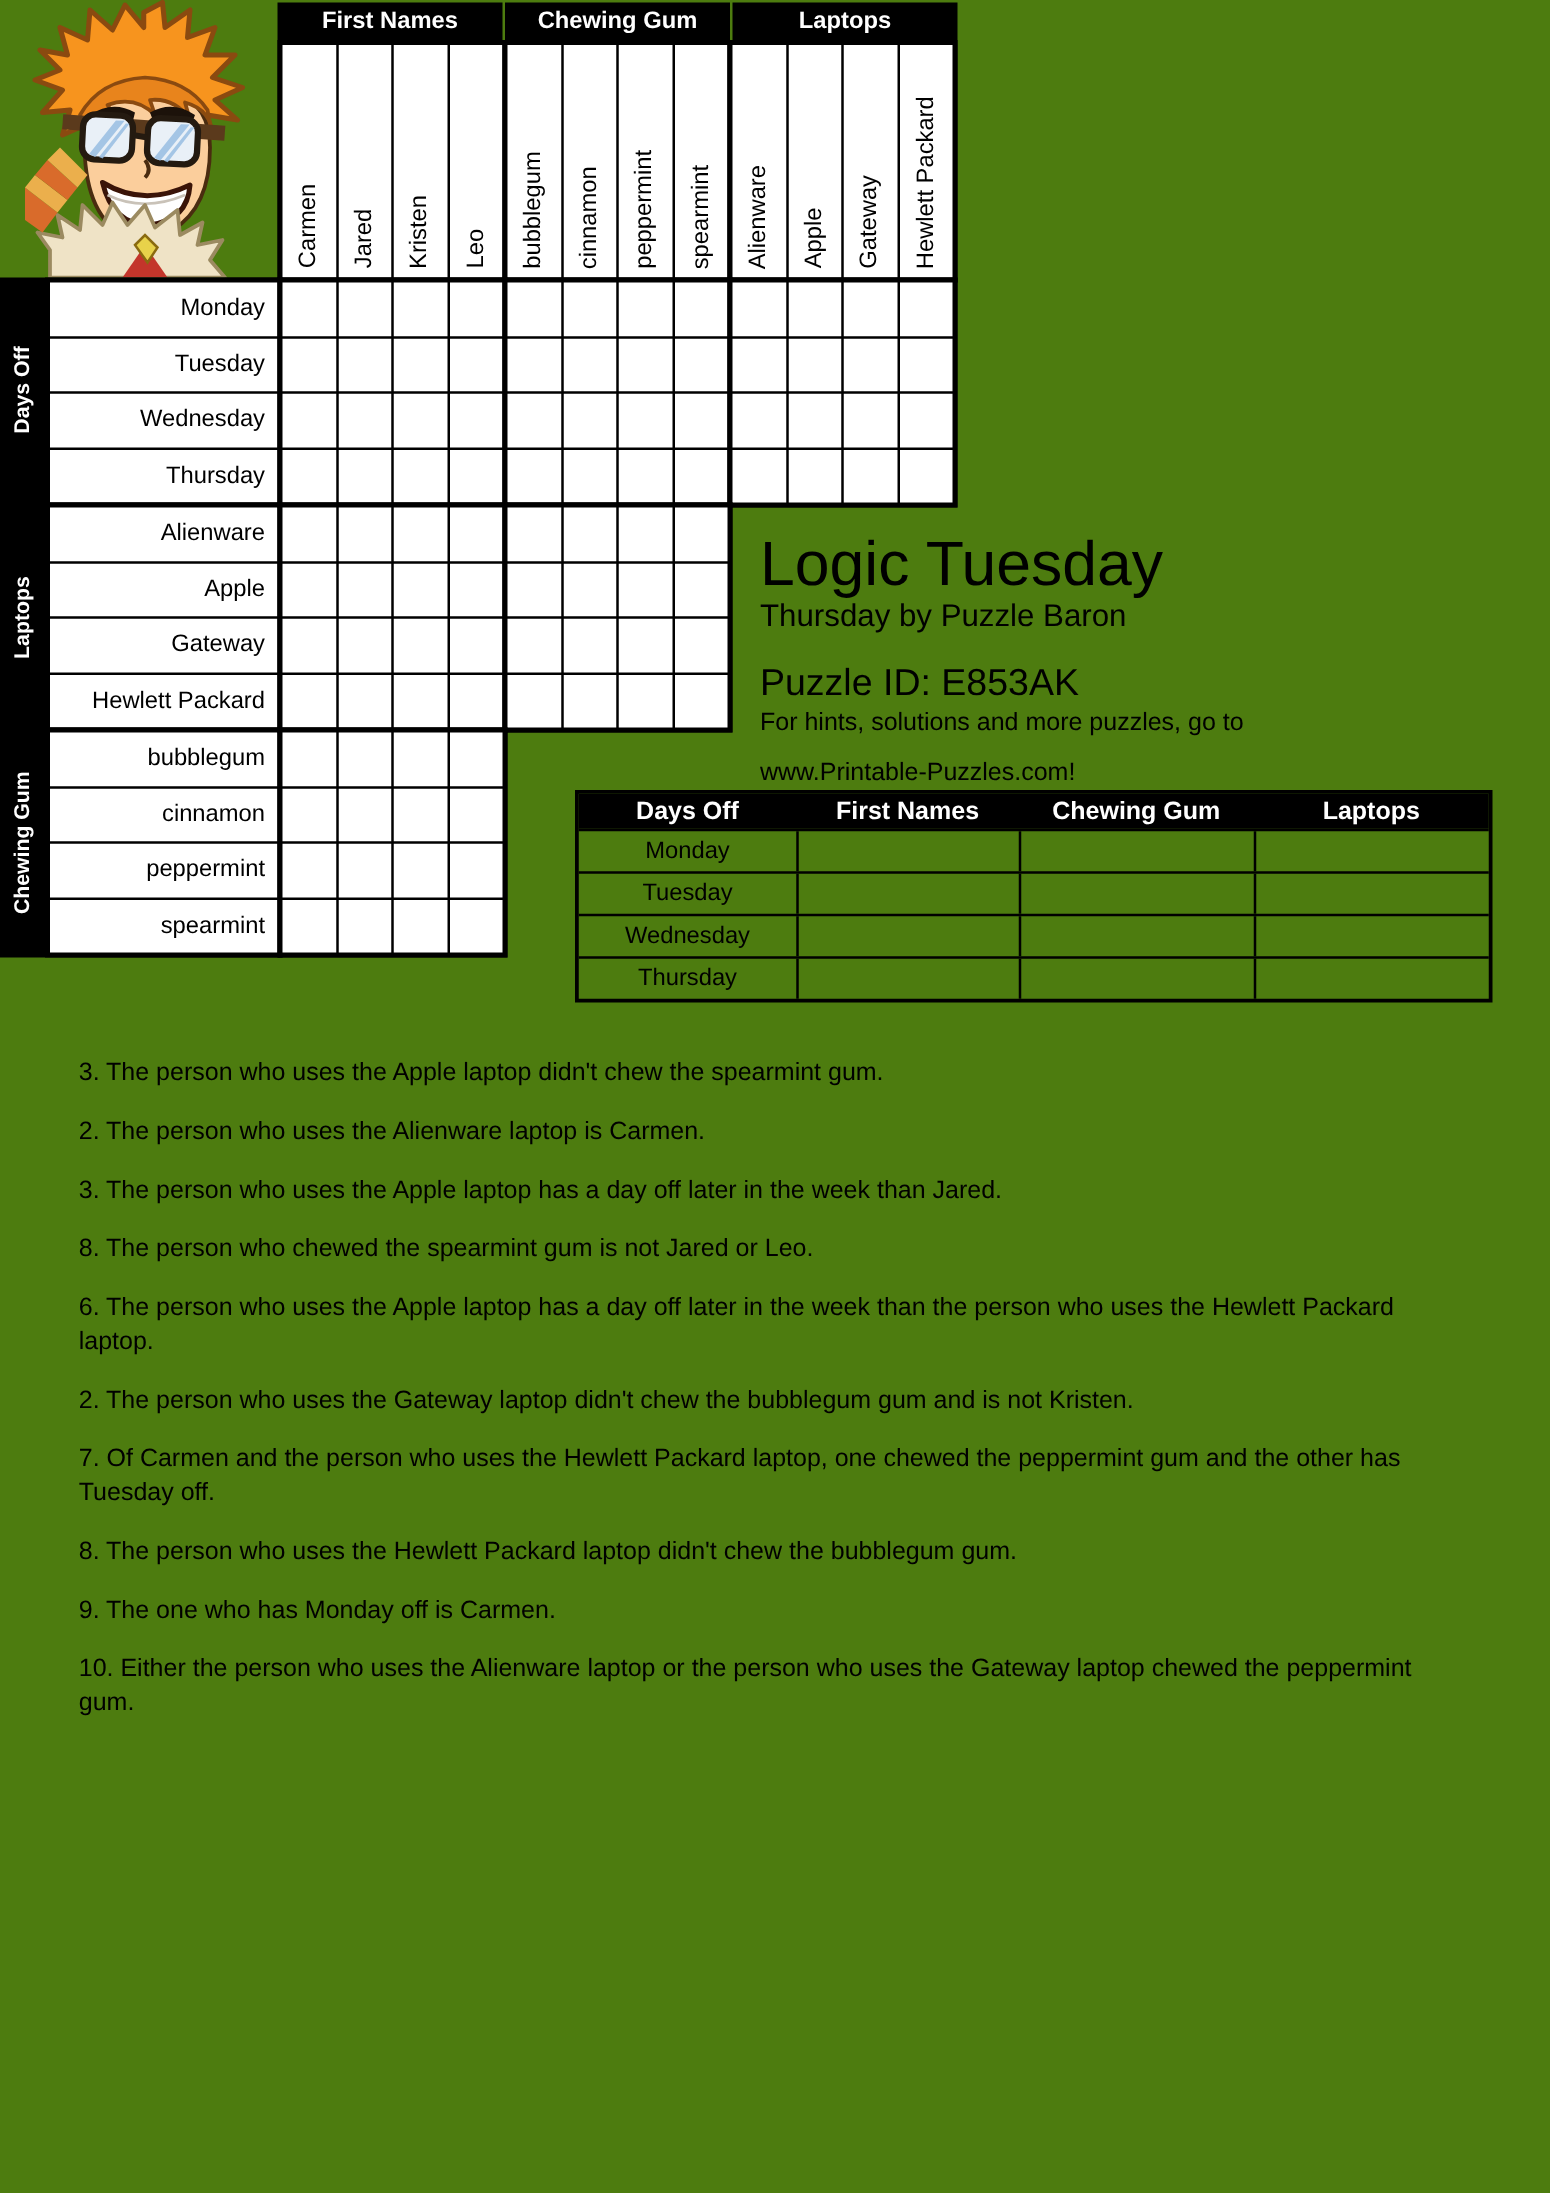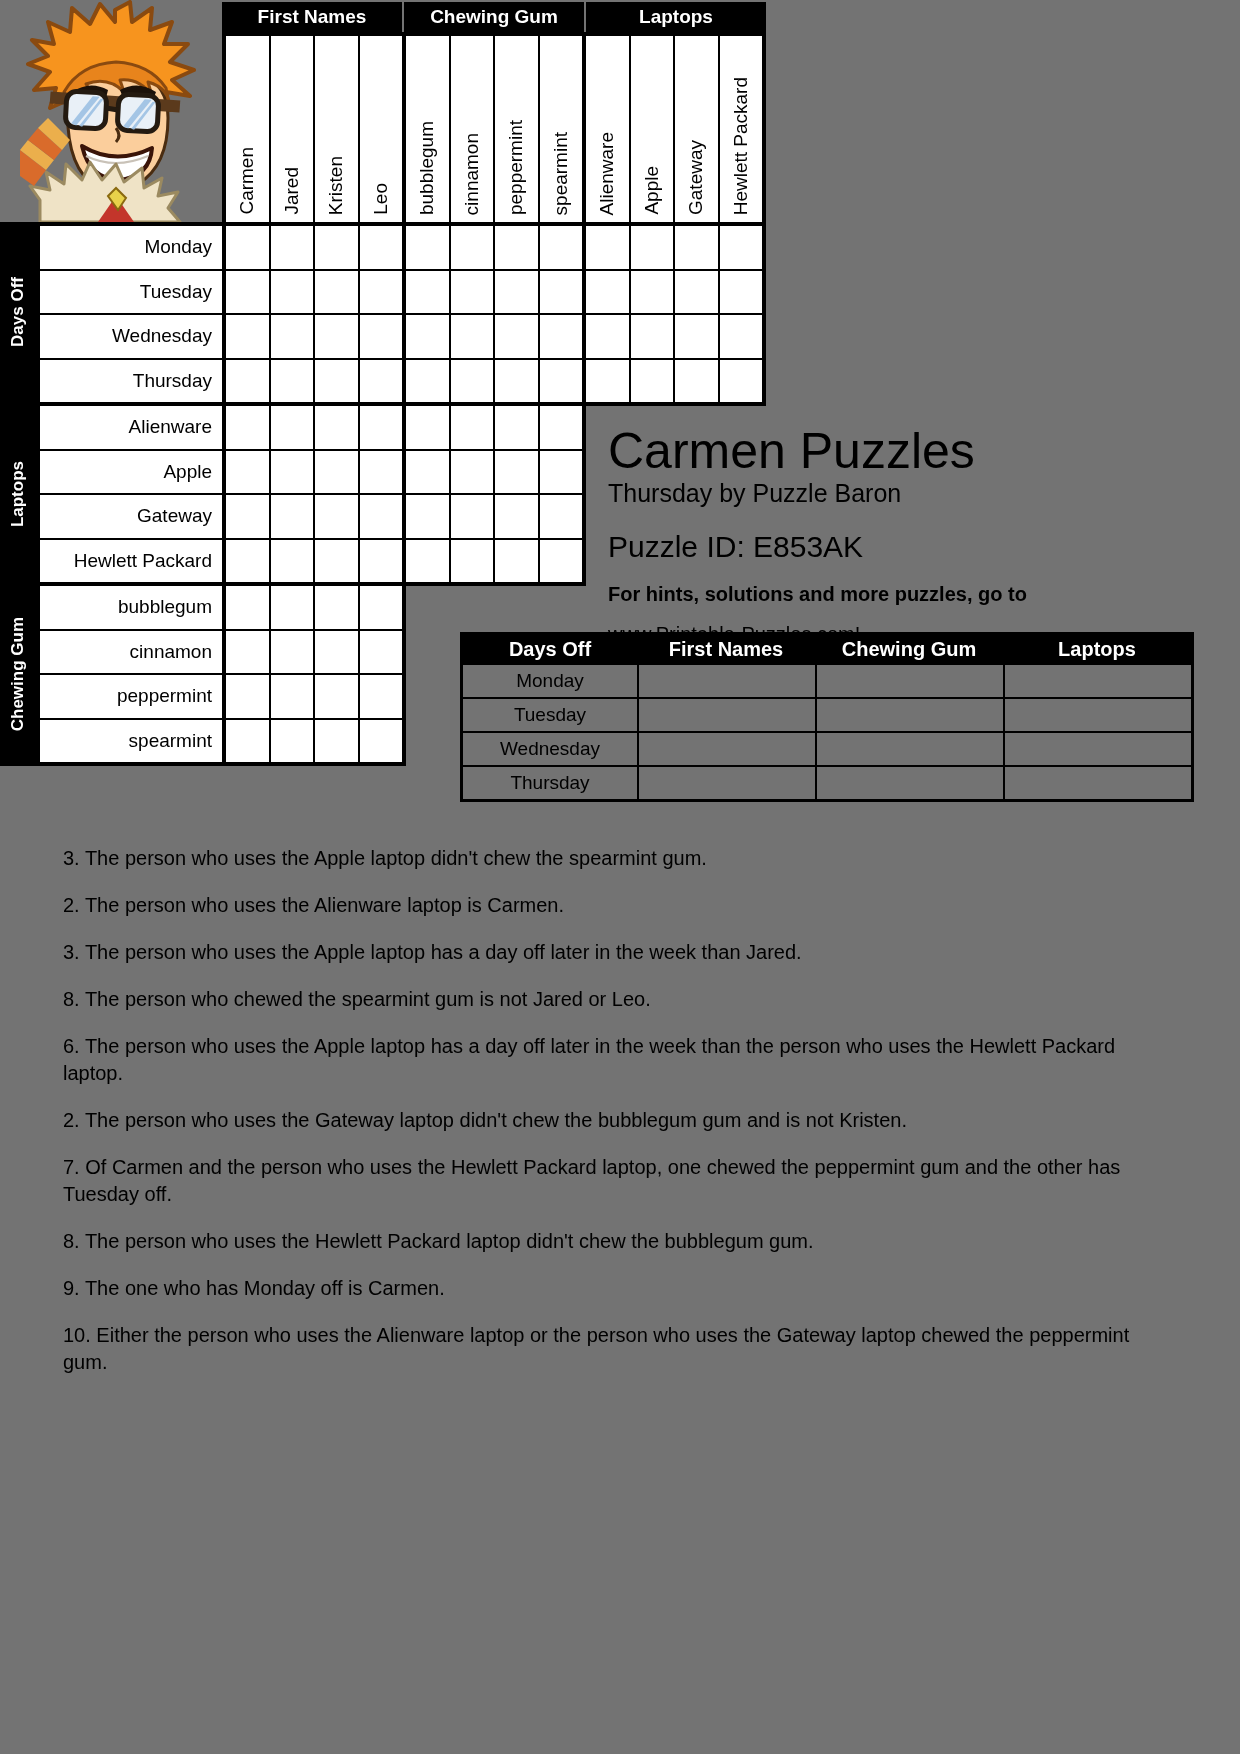--- a/index.html
+++ b/index.html
@@ -1,16 +1,16 @@
 <!DOCTYPE html>
 <html><head>
 <meta charset="utf-8">
 <style>
   html,body{margin:0;padding:0;background:#fff;}
-  .page{position:relative;width:1240px;height:1754px;background:#737373;overflow:hidden;
+  .page{position:relative;width:1240px;height:1754px;background:#4d7c0f;overflow:hidden;
         font-family:"Liberation Sans",sans-serif;color:#000;}
 
   
   .mascot{position:absolute;left:20px;top:0;width:185px;height:222px;}
 
   
   .topbars{position:absolute;left:222px;top:2px;width:544px;height:30px;display:flex;gap:2px;}
   .topbar{flex:1;background:#000;color:#fff;font-weight:bold;font-size:19px;
           display:flex;align-items:center;justify-content:center;}
 
@@ -41,21 +41,21 @@
   .cb-r2c1{left:222px;top:402px}.cb-r2c2{left:402px;top:402px}
   .cb-r3c1{left:222px;top:582px}
   .cell{background:#fff;}
 
   
   .title-block{position:absolute;left:608px;top:425px;width:560px;}
   .big-title{font-size:50px;line-height:52px;}
   .subtitle{font-size:25px;line-height:28px;margin-top:2px;}
   .pid{font-size:30px;line-height:32px;margin-top:24px;}
   .hint{font-size:20px;line-height:24px;margin-top:16px;}
-  .hint.first{margin-top:19px;font-weight:bold;}
+  .hint.first{margin-top:3px;}
 
   
   .atable{position:absolute;left:460px;top:632px;width:734px;border:3px solid #000;box-sizing:border-box;}
   .ahead{display:grid;grid-template-columns:174px 178px 188px 188px;background:#000;height:28px;}
   .ahead div{color:#fff;font-weight:bold;font-size:20px;line-height:28px;text-align:center;}
   .atr{display:grid;grid-template-columns:174px 178px 188px 188px;height:32px;border-top:2px solid #000;}
   .atd{line-height:32px;font-size:19px;text-align:center;}
   .atd + .atd{border-left:2px solid #000;}
 
   
@@ -285,21 +285,21 @@
       <div class="cell"></div>
       <div class="cell"></div>
       <div class="cell"></div>
       <div class="cell"></div>
       <div class="cell"></div>
       <div class="cell"></div>
       <div class="cell"></div>
     </div>
 
   <div class="title-block">
-    <div class="big-title">Carmen Puzzles</div>
+    <div class="big-title">Logic Tuesday</div>
     <div class="subtitle">Thursday by Puzzle Baron</div>
     <div class="pid">Puzzle ID: E853AK</div>
     <div class="hint first">For hints, solutions and more puzzles, go to</div>
     <div class="hint">www.Printable-Puzzles.com!</div>
   </div>
 
   <div class="atable">
     <div class="ahead">
       <div>Days Off</div>
       <div>First Names</div>

